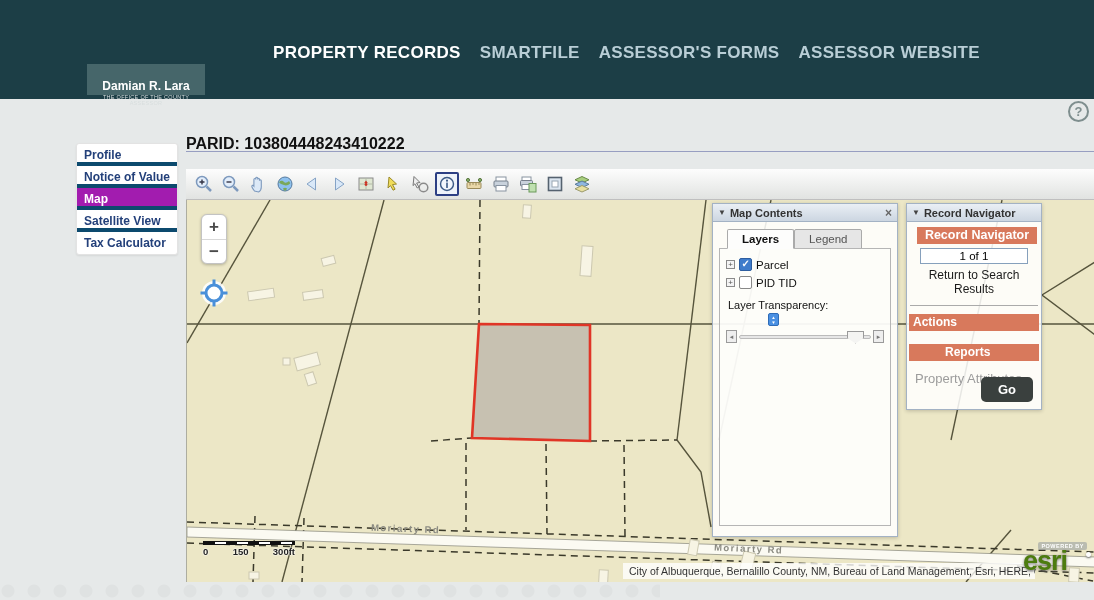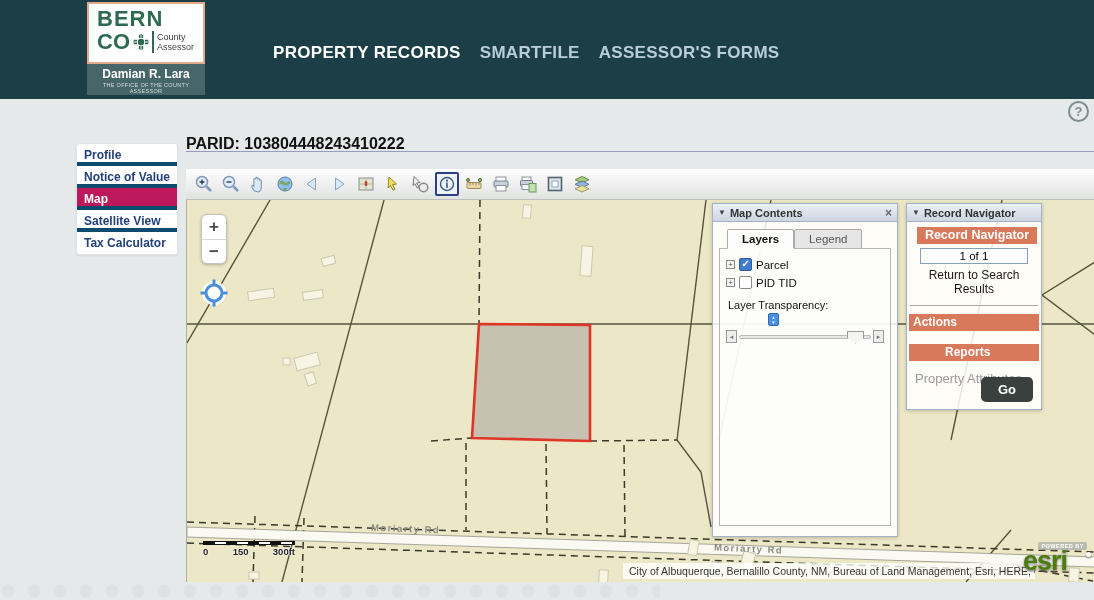--- a/index.html
+++ b/index.html
@@ -9,35 +9,35 @@
   
   .header { position:absolute; left:0; top:0; width:1094px; height:99px; background:#1c3e46; }
   .logo { position:absolute; left:87px; top:2px; width:118px; height:93px; }
   .logo-card { position:absolute; left:0; top:0; width:118px; height:62px; background:#fff; border:2px solid #e3a98c; padding:4px 6px 0 8px; }
   .logo-bern { color:#2d6a50; font-weight:bold; font-size:22px; letter-spacing:1px; line-height:22px; }
   .logo-row { display:flex; align-items:center; gap:3px; margin-top:1px; }
   .logo-co { color:#2d6a50; font-weight:bold; font-size:22px; line-height:22px; }
   .zia { width:16px; height:16px; }
   .logo-divider { width:2px; height:22px; background:#2d6a50; }
   .logo-county { color:#444; font-size:9px; line-height:10px; }
-  .logo-band { position:absolute; left:0; top:62px; width:118px; height:31px; background:#46666a; text-align:center; padding-top:3px; }
+  .logo-band { position:absolute; left:0; top:62px; width:118px; height:31px; background:#46666a; text-align:center; padding-top:15px; }
   .logo-name { color:#fff; font-weight:bold; font-size:12px; }
   .logo-office { color:#d8dede; font-size:5.5px; letter-spacing:.3px; margin-top:1px; }
   .topnav { position:absolute; left:273px; top:43px; display:flex; gap:19px; }
   .topnav a { text-decoration:none; font-weight:bold; font-size:17px; letter-spacing:.3px; color:#b9ced6; cursor:pointer; }
   .topnav a.active { color:#ffffff; }
 
   
   .help-btn { position:absolute; left:1068px; top:101px; width:21px; height:21px; border:2px solid #7e8e8e; border-radius:50%; color:#7e8e8e; font-size:13px; font-weight:bold; text-align:center; line-height:17px; background:transparent; cursor:pointer; }
 
   
   .sidebar { position:absolute; left:76px; top:143px; width:102px; background:#fff; border:1px solid #e3e3e3; border-radius:3px; box-shadow:0 1px 2px rgba(0,0,0,.08); }
   .side-item { height:22px; line-height:22px; padding-left:7px; font-size:12px; font-weight:bold; color:#23407a; border-bottom:4px solid #0c4a6e; cursor:pointer; white-space:nowrap; }
   .side-item:last-child { border-bottom:none; }
-  .side-item.active { background:#be185d; color:#fff; }
+  .side-item.active { background:#a21caf; color:#fff; }
 
   
   .rec-head { position:absolute; left:186px; top:136px; width:908px; }
   .rec-line1 { font-size:16px; font-weight:bold; color:#111; height:16px; line-height:16px; border-bottom:1px solid #979ec1; }
   .rec-line2 { display:flex; justify-content:space-between; font-size:12px; font-weight:bold; color:#111; height:16px; line-height:16px; border-bottom:1px solid #b7b7b7; }
 
   
   .toolbar { position:absolute; left:186px; top:169px; width:908px; height:31px; background:linear-gradient(#fdfdfd,#e1e3e1); border-bottom:1px solid #bfbfbf; display:flex; align-items:center; padding-left:6px; }
   .tool { width:24px; height:24px; display:flex; align-items:center; justify-content:center; margin-right:3px; cursor:pointer; }
   .tool.selected { border:2px solid #2c3f84; background:#eef3fa; border-radius:2px; }
@@ -105,48 +105,30 @@
   
   .bottom-dots { position:absolute; left:0; top:582px; width:660px; height:18px;
     background-image:radial-gradient(circle at 8px 9px, rgba(0,0,0,.05) 6px, transparent 7px);
     background-size:26px 18px; opacity:.6; }
 </style>
 </head>
 <body>
 
 <div class="header">
   <div class="logo">
-    <div class="logo-card">
-      <div class="logo-bern">BERN</div>
-      <div class="logo-row">
-        <span class="logo-co">CO</span>
-        <svg class="zia" viewBox="0 0 20 20">
-          <circle cx="10" cy="10" r="4" fill="#2d6a50"></circle>
-          <g stroke="#2d6a50" stroke-width="1.4">
-            <path d="M8 1v4M10 0v5M12 1v4"></path>
-              <path d="M8 19v-4M10 20v-5M12 19v-4"></path>
-            <path d="M1 8h4M0 10h5M1 12h4"></path>
-              <path d="M19 8h-4M20 10h-5M19 12h-4"></path>
-          </g>
-        </svg>
-        <span class="logo-divider"></span>
-        <span class="logo-county">
-          <span>County</span><br><span>Assessor</span>
-        </span>
-      </div>
-    </div>
     <div class="logo-band">
       <div class="logo-name">Damian R. Lara</div>
       <div class="logo-office">THE OFFICE OF THE COUNTY ASSESSOR</div>
     </div>
   </div>
   <nav class="topnav">
     <a class="active">PROPERTY RECORDS</a>
     <a>SMARTFILE</a>
     <a>ASSESSOR'S FORMS</a>
+    <a>ASSESSOR WEBSITE</a>
   </nav>
 </div>
 
 <button class="help-btn">?</button>
 
 <div class="sidebar">
   <div class="side-item">Profile</div>
   <div class="side-item">Notice of Value</div>
   <div class="side-item active">Map</div>
   <div class="side-item">Satellite View</div>

